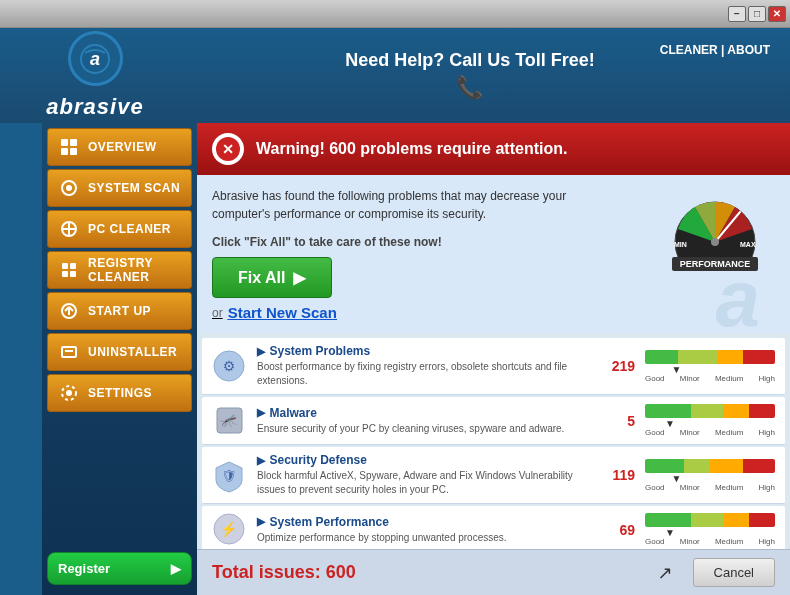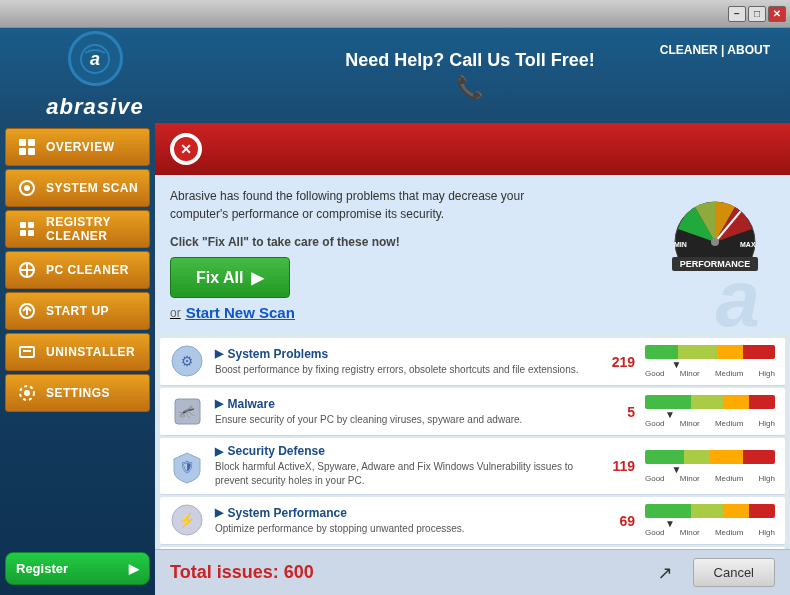--- a/index.html
+++ b/index.html
@@ -111,20 +111,21 @@
     .header-links span {
       cursor: pointer;
       color: white;
     }
 
     
     .content-area {
       display: flex;
       flex: 1;
       overflow: hidden;
+      padding-left: 42px;
     }
 
     
     .sidebar {
       width: 155px;
       background: linear-gradient(to bottom, #1a4a70, #0d3050);
       display: flex;
       flex-direction: column;
       padding-top: 5px;
       padding-bottom: 5px;
@@ -453,39 +454,39 @@
               <circle cx="9" cy="9" r="7" stroke="white" stroke-width="2" fill="none"></circle>
               <circle cx="9" cy="9" r="3" fill="white"></circle>
             </svg>
         </div>
         <span>SYSTEM SCAN</span>
       </div>
 
       <div class="sidebar-item">
         <div class="sidebar-icon">
           <svg viewBox="0 0 18 18">
+              <circle cx="9" cy="9" r="7" stroke="white" stroke-width="2" fill="none"></circle>
+              <line x1="9" y1="2" x2="9" y2="16" stroke="white" stroke-width="2"></line>
+              <line x1="2" y1="9" x2="16" y2="9" stroke="white" stroke-width="2"></line>
+            </svg>
+        </div>
+        <span>PC CLEANER</span>
+      </div>
+
+      <div class="sidebar-item">
+        <div class="sidebar-icon">
+          <svg viewBox="0 0 18 18">
               <rect x="2" y="2" width="6" height="6" fill="white" rx="1"></rect>
               <rect x="10" y="2" width="6" height="6" fill="white" rx="1"></rect>
               <rect x="2" y="10" width="6" height="6" fill="white" rx="1"></rect>
               <rect x="10" y="10" width="6" height="6" fill="white" rx="1"></rect>
             </svg>
         </div>
         <span style="white-space:pre-line">REGISTRY
 CLEANER</span>
-      </div>
-
-      <div class="sidebar-item">
-        <div class="sidebar-icon">
-          <svg viewBox="0 0 18 18">
-              <circle cx="9" cy="9" r="7" stroke="white" stroke-width="2" fill="none"></circle>
-              <line x1="9" y1="2" x2="9" y2="16" stroke="white" stroke-width="2"></line>
-              <line x1="2" y1="9" x2="16" y2="9" stroke="white" stroke-width="2"></line>
-            </svg>
-        </div>
-        <span>PC CLEANER</span>
       </div>
 
       <div class="sidebar-item">
         <div class="sidebar-icon">
           <svg viewBox="0 0 18 18">
               <circle cx="9" cy="9" r="7" stroke="white" stroke-width="2" fill="none"></circle>
               <line x1="9" y1="5" x2="9" y2="13" stroke="white" stroke-width="2"></line>
               <line x1="9" y1="5" x2="5" y2="9" stroke="white" stroke-width="2"></line>
               <line x1="9" y1="5" x2="13" y2="9" stroke="white" stroke-width="2"></line>
             </svg>
@@ -520,20 +521,21 @@
     </div>
 
     <div class="main-panel" style="position:relative">
 
       <div class="watermark">a</div>
 
       <div class="warning-banner">
         <div class="warning-x">
           <div class="warning-x-inner">✕</div>
         </div>
+        <div class="warning-text">Warning! 600 problems require attention.</div>
       </div>
 
       <div class="info-area">
         <div class="info-left">
           <div class="info-description" style="white-space:pre-line">Abrasive has found the following problems that may decrease your
 computer's performance or compromise its security.</div>
           <div style="font-size:12px; color:#444; font-weight:bold; margin-bottom:8px;">Click "Fix All" to take care of these now!</div>
           <div class="fix-all-row">
             <div class="fix-all-btn">
               <span>Fix All</span>

